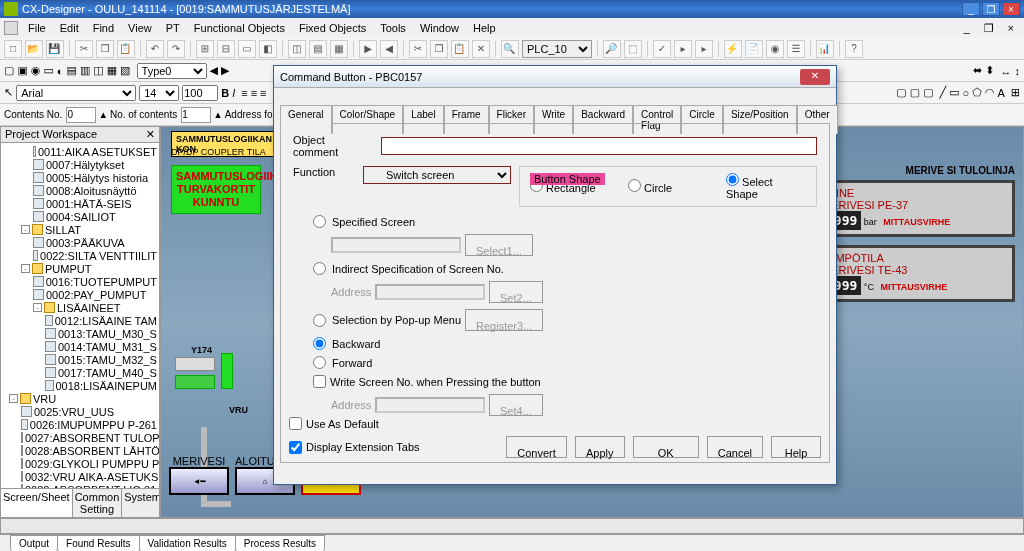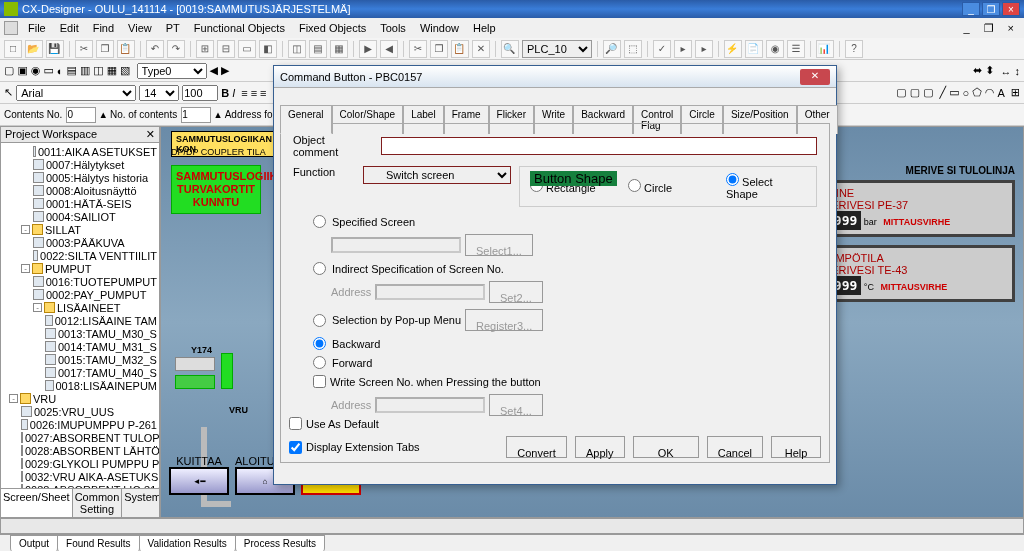--- a/index.html
+++ b/index.html
@@ -275,21 +275,21 @@
       </div>
       <div class="gauge">
         <div style="color:#a00; font-size:8px"><span>LÄMPÖTILA</span></div>
         <div style="color:#a00; font-size:8px"><span>MERIVESI TE-43</span></div>
         <span class="val">-999</span> <span style="font-size:9px">°C</span>
         <span class="err">MITTAUSVIRHE</span>
       </div>
     </div>
 
     <div class="bottom-bar">
-      <div style="font-size:8px; width:60px; text-align:center"><span>KUITTAA</span><div class="btn" style="background:linear-gradient(#eef,#99c)">◄━</div></div>
+      <div style="font-size:8px; width:60px; text-align:center"><span>MERIVESI</span><div class="btn" style="background:linear-gradient(#eef,#99c)">◄━</div></div>
       <div style="font-size:8px; width:60px; text-align:center"><span>ALOITUSSIVU</span><div class="btn" style="background:linear-gradient(#eef,#99c)">⌂</div></div>
       <div style="font-size:8px; width:60px; text-align:center"><span>HÄLYTYKSET</span><div class="btn" style="background:#fd0; border-color:#c00">◆</div></div>
       <div class="btn" style="background:#ccc; font-size:8px; line-height:1; white-space:pre-line">KUITTAA
 SUMMERI</div>
     </div>
   </div>
 </div>
 
 <div class="scroll-h"></div>
 
@@ -320,21 +320,21 @@
   </div>
   <div class="dlg-body">
     <div class="dlg-row">
       <label>Object comment</label>
       <input type="text" style="flex: 1 1 0%;" value="">
     </div>
     <div class="dlg-row" style="align-items:flex-start">
       <label>Function</label>
       <select style="width:180px"><option>Switch screen</option></select>
       <div class="shape-box" style="margin-left:auto">
-        <span style="position:absolute; margin-top:-16px; background:#15803d; padding:0 4px; font-size:13px">Button Shape</span>
+        <span style="position:absolute; margin-top:-16px; background:#ec4899; padding:0 4px; font-size:11px">Button Shape</span>
         <label><input type="radio" name="bs" style=""> <span>Rectangle</span></label>
         <label><input type="radio" name="bs" style=""> <span>Circle</span></label>
         <label><input type="radio" name="bs" checked="" style=""> <span>Select Shape</span></label>
       </div>
     </div>
 
     <div style="margin-left:20px; margin-top:4px">
       <div class="radio-row">
           <input type="radio" name="sw" style="">
           <span>Specified Screen</span>

